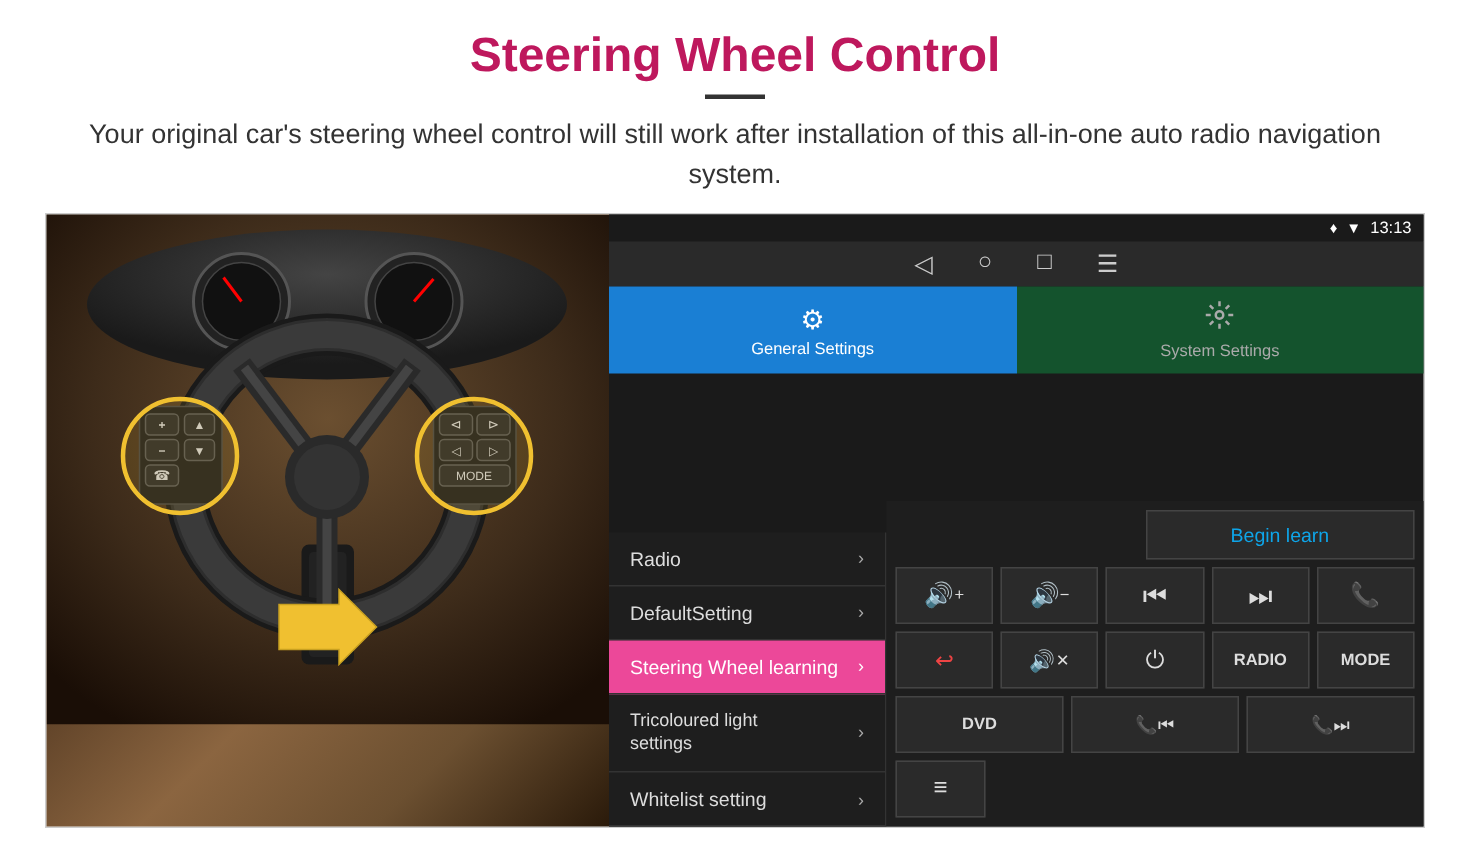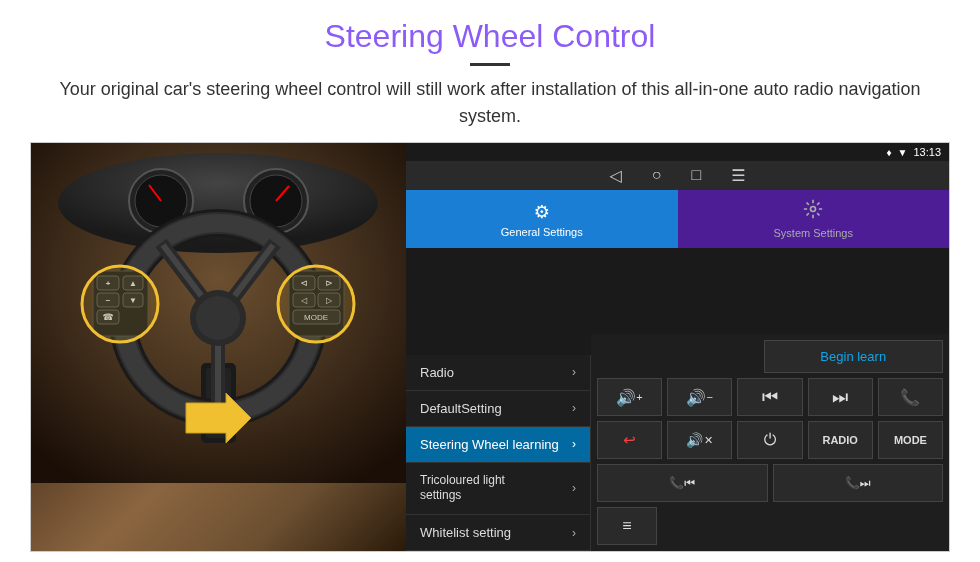--- a/index.html
+++ b/index.html
@@ -15,22 +15,22 @@
       width: 980px;
       height: 562px;
       display: flex;
       flex-direction: column;
       align-items: center;
       padding: 18px 30px 10px;
     }
 
     .title {
       font-size: 32px;
-      font-weight: 400;
-      color: #8b5cf6;
+      font-weight: 700;
+      color: #be185d;
       margin-bottom: 8px;
     }
 
     .title-divider {
       width: 40px;
       height: 3px;
       background: #333;
       margin: 0 auto 10px;
     }
 
@@ -105,21 +105,21 @@
       gap: 3px;
       cursor: pointer;
     }
 
     .tab-active {
       background: #1a7fd4;
       color: white;
     }
 
     .tab-inactive {
-      background: #4c1d95;
+      background: #14532d;
       color: #aaa;
     }
 
     .tab-icon {
       font-size: 18px;
     }
 
     .main-content {
       display: flex;
       flex: 1;
@@ -139,21 +139,21 @@
       align-items: center;
       justify-content: space-between;
       padding: 10px 14px;
       color: #ddd;
       font-size: 13px;
       border-bottom: 1px solid #333;
       cursor: pointer;
     }
 
     .menu-item-active {
-      background: #0369a1;
+      background: #ec4899;
       color: white;
     }
 
     .menu-chevron {
       color: #aaa;
       font-size: 12px;
     }
 
     .menu-item-active .menu-chevron {
       color: white;
@@ -401,20 +401,23 @@
             <div class="ctrl-btn">
               <span class="ctrl-btn-text">RADIO</span>
             </div>
             <div class="ctrl-btn">
               <span class="ctrl-btn-text">MODE</span>
             </div>
           </div>
 
           <div class="controls-row">
             <div class="ctrl-btn">
+              <span class="ctrl-btn-text">DVD</span>
+            </div>
+            <div class="ctrl-btn">
               <span style="font-size:12px">📞⏮</span>
             </div>
             <div class="ctrl-btn">
               <span style="font-size:12px">📞⏭</span>
             </div>
           </div>
 
           <div class="controls-row">
             <div class="ctrl-btn" style="max-width:60px">
               <span style="font-size:16px">≡</span>

